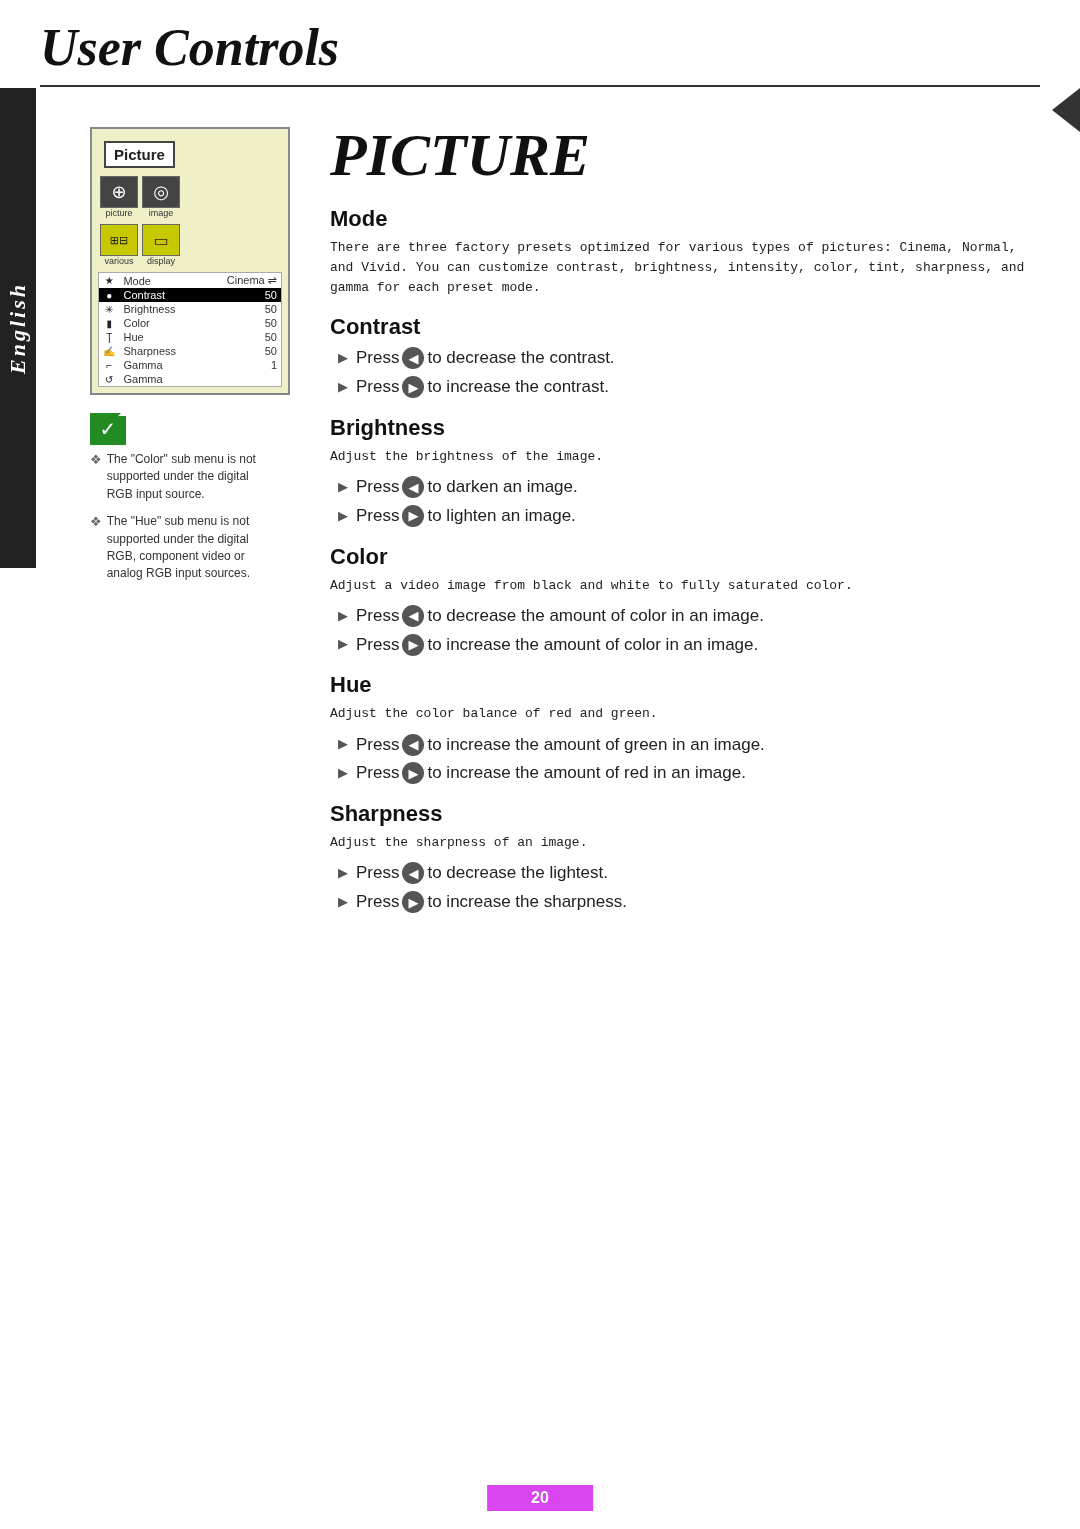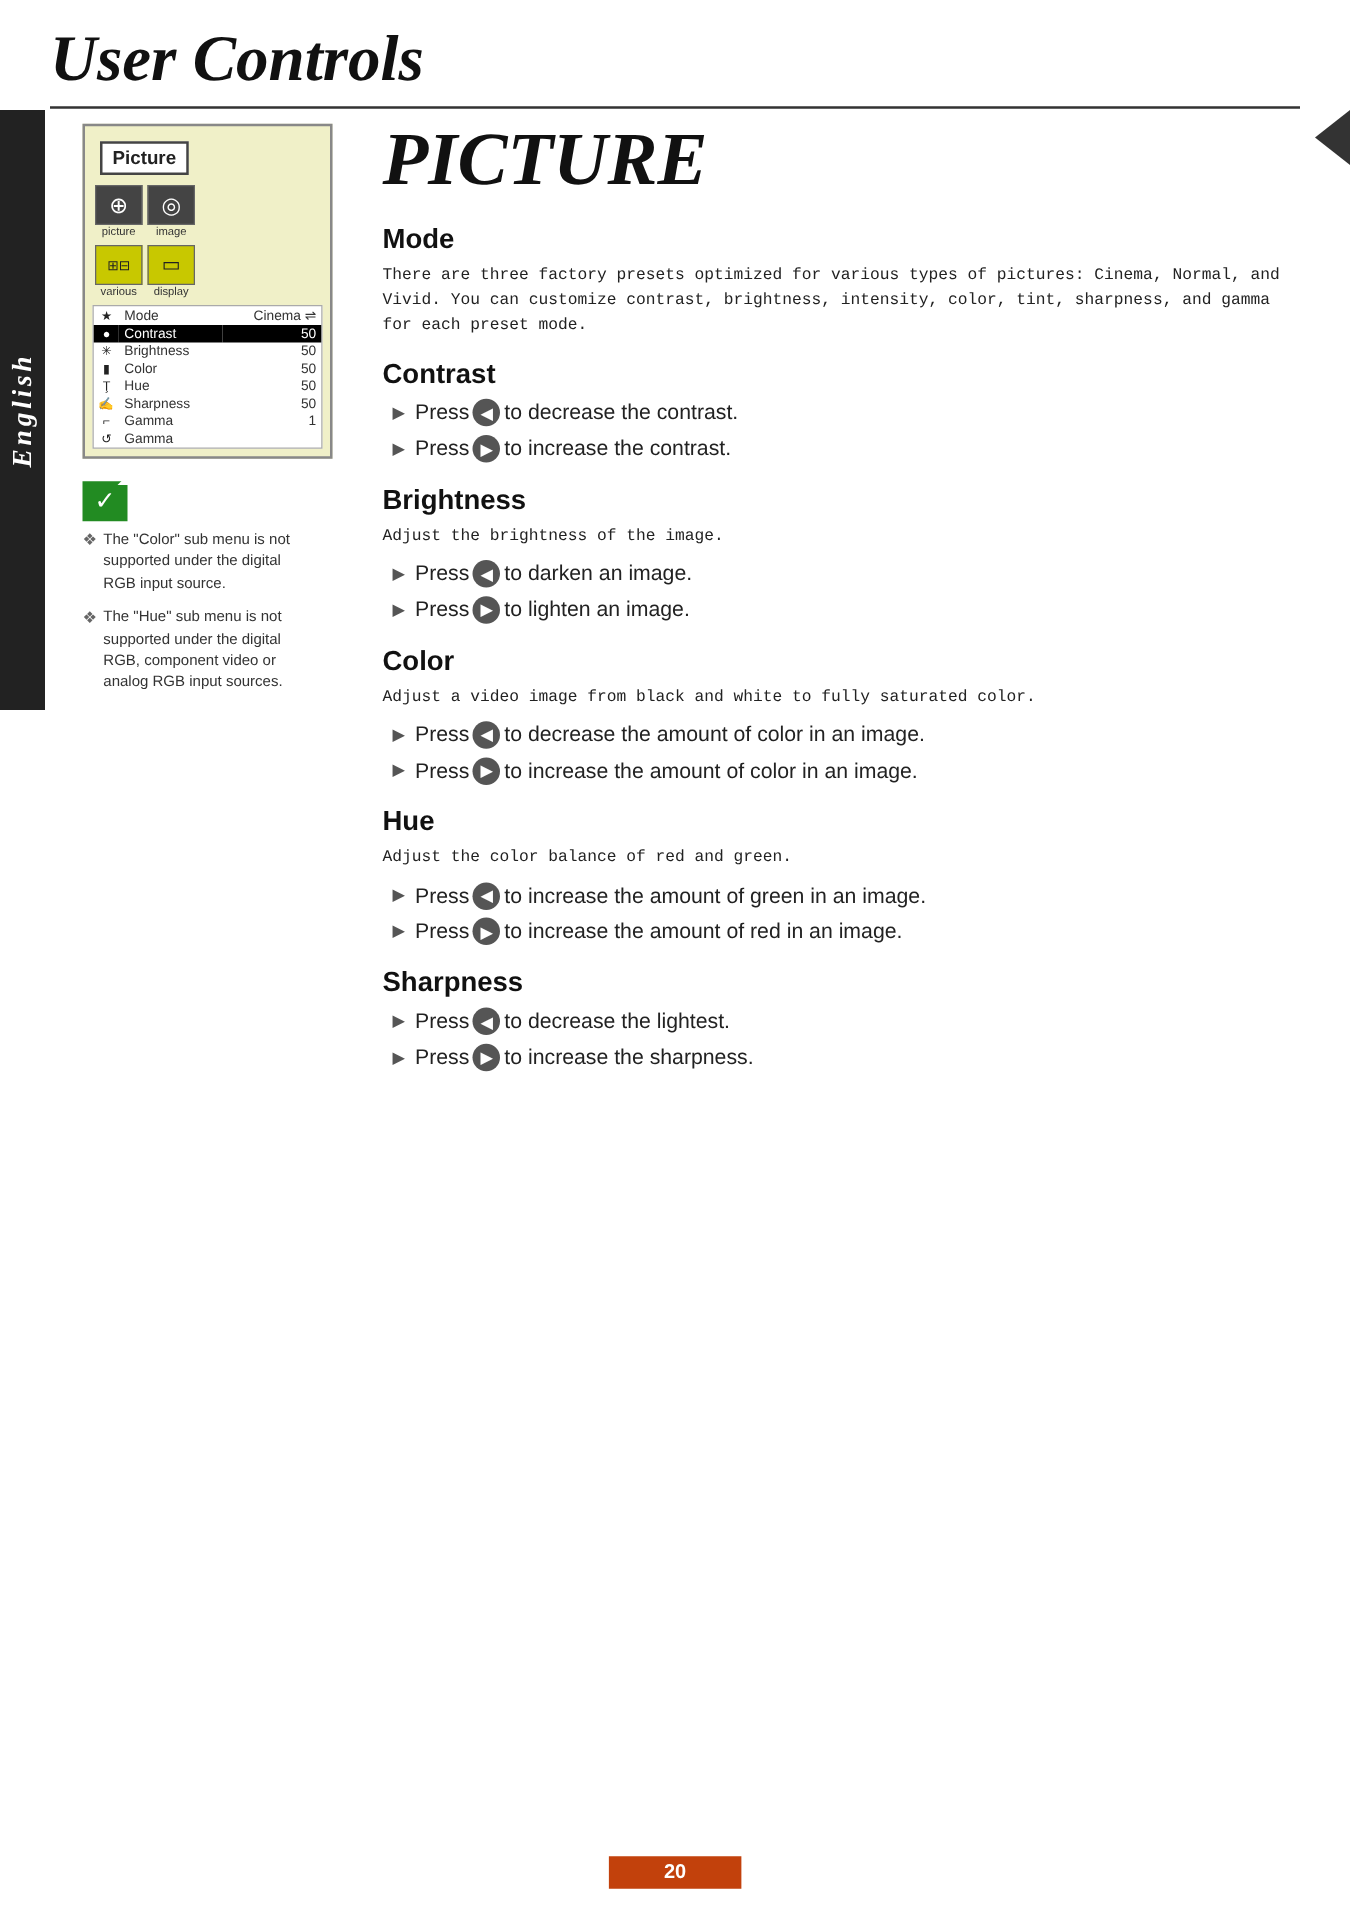--- a/index.html
+++ b/index.html
@@ -306,40 +306,40 @@
     .nav-btn.right {
       
     }
 
     
     .page-footer {
       position: absolute;
       bottom: 18px;
       left: 50%;
       transform: translateX(-50%);
-      background: #c2410c;
+      background: #d946ef;
       color: #fff;
       padding: 4px 44px;
       font-size: 16px;
       font-weight: bold;
     }
   </style>
 </head>
 <body>
 
 <div class="page-title">User Controls</div>
 <hr class="title-rule">
 
 <div class="triangle-deco"></div>
 
 <div class="english-sidebar">
   <span>English</span>
 </div>
 
-<div class="main-layout" style="padding-left:56px;">
+<div class="main-layout" style="padding-left:80px;margin-top:28px;">
 
   <div class="left-panel">
 
     <div class="ui-screenshot">
       <div style="padding: 6px 6px 2px 6px;">
         <span class="picture-header">Picture</span>
       </div>
 
       <div class="ui-icons-row">
         <div class="ui-icon-group">
@@ -506,20 +506,21 @@
           <span class="bullet-arrow">▶</span>
           <span>Press </span>
             <span class="nav-btn right">▶</span>
             <span> to increase the amount of red in an image.</span>
         </li>
       </ul>
     </div>
 
     <div>
       <div class="section-heading">Sharpness</div>
+      <p class="body-text">Adjust the sharpness of an image.</p>
       <ul class="bullet-list">
         <li>
           <span class="bullet-arrow">▶</span>
           <span>Press </span>
             <span class="nav-btn left">◀</span>
             <span> to decrease the lightest.</span>
         </li>
         <li>
           <span class="bullet-arrow">▶</span>
           <span>Press </span>

